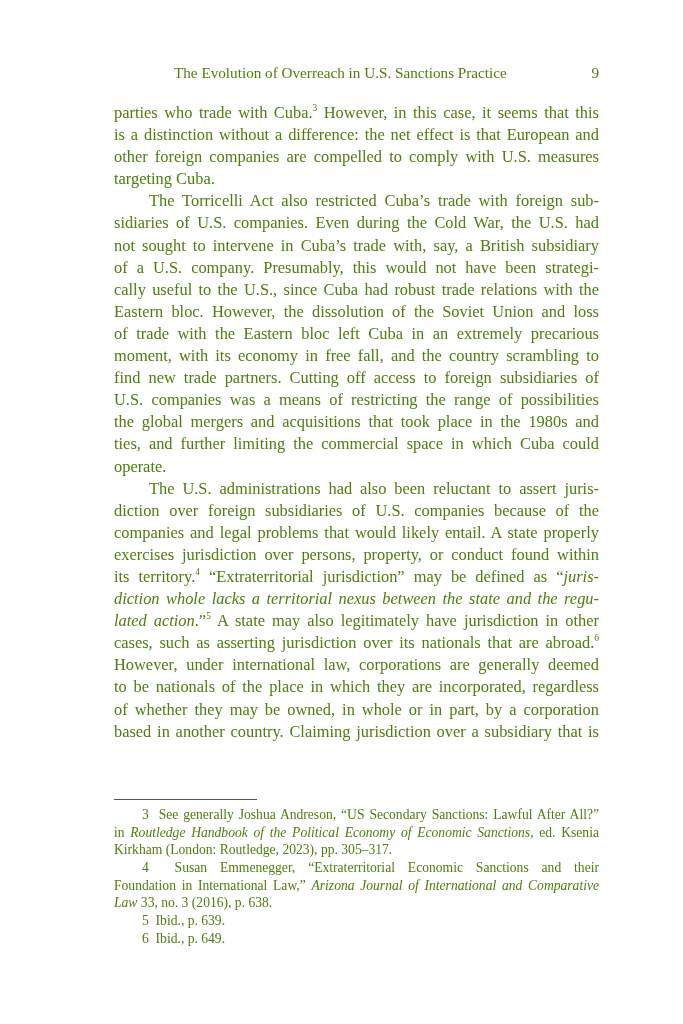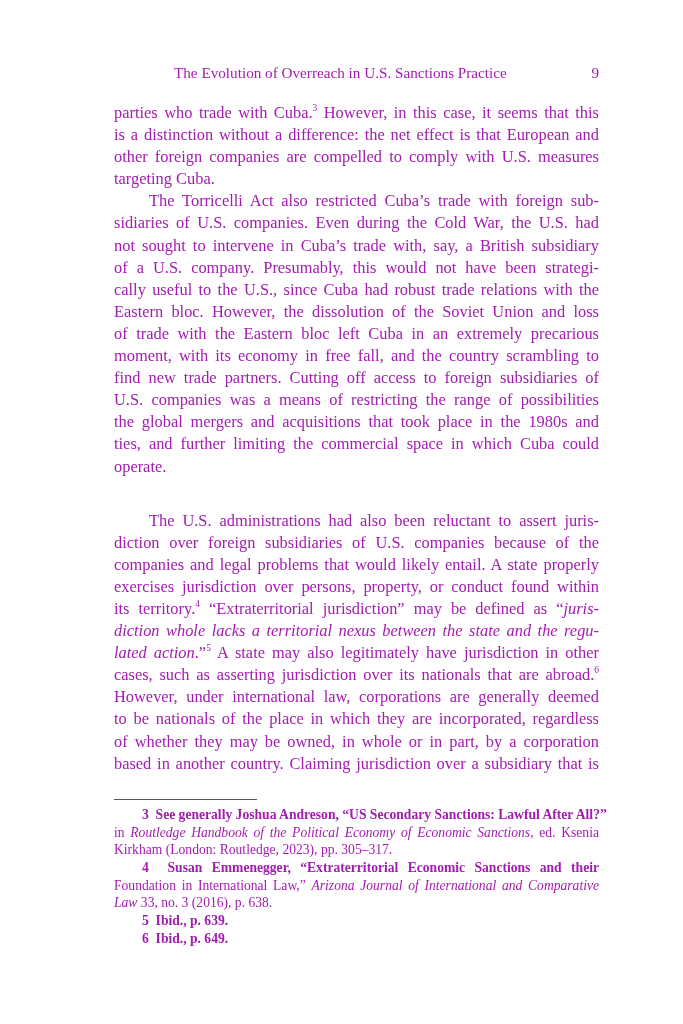--- a/index.html
+++ b/index.html
@@ -1,28 +1,28 @@
 <!DOCTYPE html>
 <html><head>
 <meta charset="utf-8">
 <style>
   html, body { margin: 0; padding: 0; background: #ffffff; }
   body { width: 683px; height: 1024px; position: relative; overflow: hidden; }
-  .page { position: absolute; left: 0; top: 0; width: 683px; height: 1024px; background: #fff; color: #a21caf; font-family: "Liberation Serif", serif; }
+  .page { position: absolute; left: 0; top: 0; width: 683px; height: 1024px; background: #fff; color: #4d7c0f; font-family: "Liberation Serif", serif; }
   .running-head { position: absolute; top: 62px; left: 114px; width: 485px; height: 22px; font-size: 15.2px; line-height: 22px; }
   .running-title { position: absolute; left: 60px; top: 0; white-space: nowrap; }
   .page-number { position: absolute; right: 0; top: 0; }
   .body { position: absolute; top: 102px; left: 114px; width: 485px; font-size: 16.4px; line-height: 22.1px; text-align: justify; }
   .line { display: block; text-align: justify; text-align-last: justify; height: 22.1px; white-space: nowrap; }
   .line.last { text-align-last: left; }
   sup { font-size: 9.5px; line-height: 0; position: relative; top: -1px; vertical-align: super; }
   .rule { position: absolute; top: 799px; left: 114px; width: 143px; height: 0; border-top: 1px solid #555; }
   .notes { position: absolute; top: 806px; left: 114px; width: 485px; font-size: 13.6px; line-height: 17.7px; }
   .notes .line { height: 17.7px; }
-  .notes .first { padding-left: 28px; font-weight: bold; }
+  .notes .first { padding-left: 28px; }
   em { font-style: italic; }
 </style>
 </head>
 <body>
 
 <div class="page">
   <div class="running-head">
     <span class="running-title">The Evolution of Overreach in U.S. Sanctions Practice</span>
     <span class="page-number">9</span>
   </div>
@@ -43,21 +43,21 @@
         <span class="line">Eastern bloc. However, the dissolution of the Soviet Union and loss</span>
         <span class="line">of trade with the Eastern bloc left Cuba in an extremely precarious</span>
         <span class="line">moment, with its economy in free fall, and the country scrambling to</span>
         <span class="line">find new trade partners. Cutting off access to foreign subsidiaries of</span>
         <span class="line">U.S. companies was a means of restricting the range of possibilities</span>
         <span class="line">the global mergers and acquisitions that took place in the 1980s and</span>
         <span class="line">ties, and further limiting the commercial space in which Cuba could</span>
         <span class="line last">operate.</span>
       </div>
       <div>
-        <span class="line" style="padding-left: 35px; margin-top: 32px;">The U.S. administrations had also been reluctant to assert juris-</span>
+        <span class="line" style="padding-left: 35px;">The U.S. administrations had also been reluctant to assert juris-</span>
         <span class="line">diction over foreign subsidiaries of U.S. companies because of the</span>
         <span class="line">companies and legal problems that would likely entail. A state properly</span>
         <span class="line">exercises jurisdiction over persons, property, or conduct found within</span>
         <span class="line">its territory.<sup>4</sup> “Extraterritorial jurisdiction” may be defined as “<em>juris-</em></span>
         <span class="line"><em>diction whole lacks a territorial nexus between the state and the regu-</em></span>
         <span class="line"><em>lated action</em>.”<sup>5</sup> A state may also legitimately have jurisdiction in other</span>
         <span class="line">cases, such as asserting jurisdiction over its nationals that are abroad.<sup>6</sup></span>
         <span class="line">However, under international law, corporations are generally deemed</span>
         <span class="line">to be nationals of the place in which they are incorporated, regardless</span>
         <span class="line">of whether they may be owned, in whole or in part, by a corporation</span>

